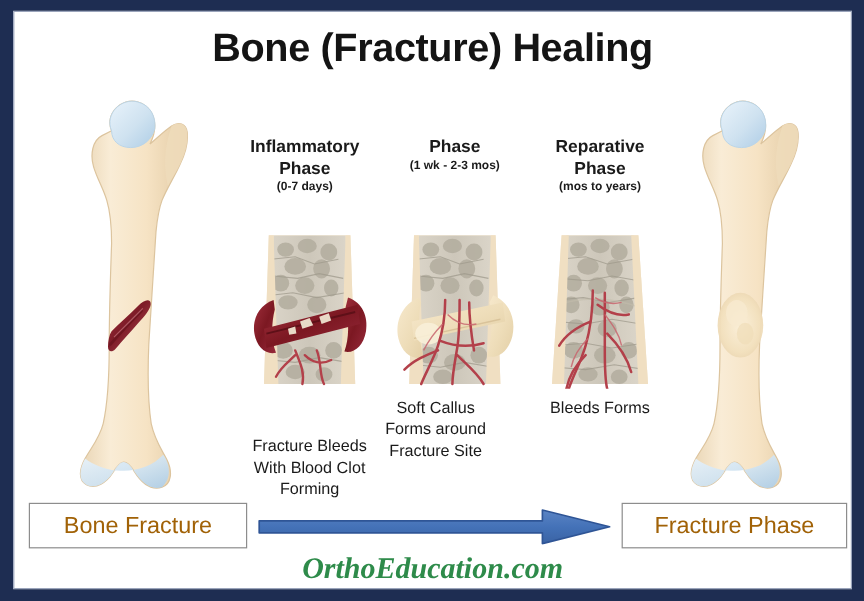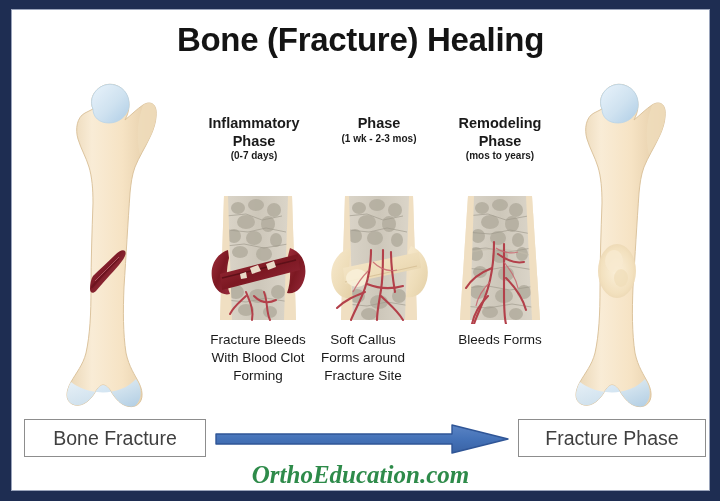--- a/index.html
+++ b/index.html
@@ -40,36 +40,36 @@
   #pn0{left:195px;}
   #pn1{left:316px;}
   #pn2{left:437px;}
   .panel svg{display:block;width:100%;height:100%;}
 
   
   .caption{
     position:absolute;top:322px;width:136px;text-align:center;
     font-size:13.5px;font-weight:normal;color:#1a1a1a;line-height:1.33;
   }
-  #cp0{left:179px;}
+  #cp0{left:179px;margin-top:32px;}
   #cp1{left:284px;text-align:center;}
   #cp2{left:421px;}
 
   
   .femur{position:absolute;top:62px;width:130px;height:340px;}
   #femur-left{left:36px;}
   #femur-right{left:545px;}
   .femur svg{display:block;width:100%;height:100%;}
 
   
   .endbox{
     position:absolute;top:410px;height:38px;
     background:#ffffff;border:1px solid #8d8d8d;
     display:flex;align-items:center;justify-content:center;
-    font-size:19.5px;color:#404040;box-sizing:border-box;
+    font-size:19.5px;color:#a16207;box-sizing:border-box;
   }
   #box-left{left:13px;width:182px;}
   #box-right{left:507px;width:188px;}
 
   #arrow{position:absolute;left:203px;top:415px;width:296px;height:30px;}
   #arrow svg{display:block;width:100%;height:100%;}
 
   #watermark{
     position:absolute;left:0;top:452px;width:100%;text-align:center;
     font-family:"Liberation Serif", serif;
@@ -218,21 +218,21 @@
     <div class="phase-head" id="ph0">
       <div>Inflammatory</div>
       <div>Phase</div>
       <div class="dur">(0-7 days)</div>
     </div>
     <div class="phase-head" id="ph1">
       <div>Phase</div>
       <div class="dur">(1 wk - 2-3 mos)</div>
     </div>
     <div class="phase-head" id="ph2">
-      <div>Remodeling</div>
+      <div>Reparative</div>
       <div>Phase</div>
       <div class="dur">(mos to years)</div>
     </div>
 
     <div class="panel" id="pn0">
       <svg viewBox="0 0 104 132" xmlns="http://www.w3.org/2000/svg">
         <defs>
           <linearGradient id="trabA" x1="0" y1="0" x2="1" y2="0">
             <stop offset="0%" stop-color="#ddd7cb"></stop>
             <stop offset="50%" stop-color="#cdc7ba"></stop>

